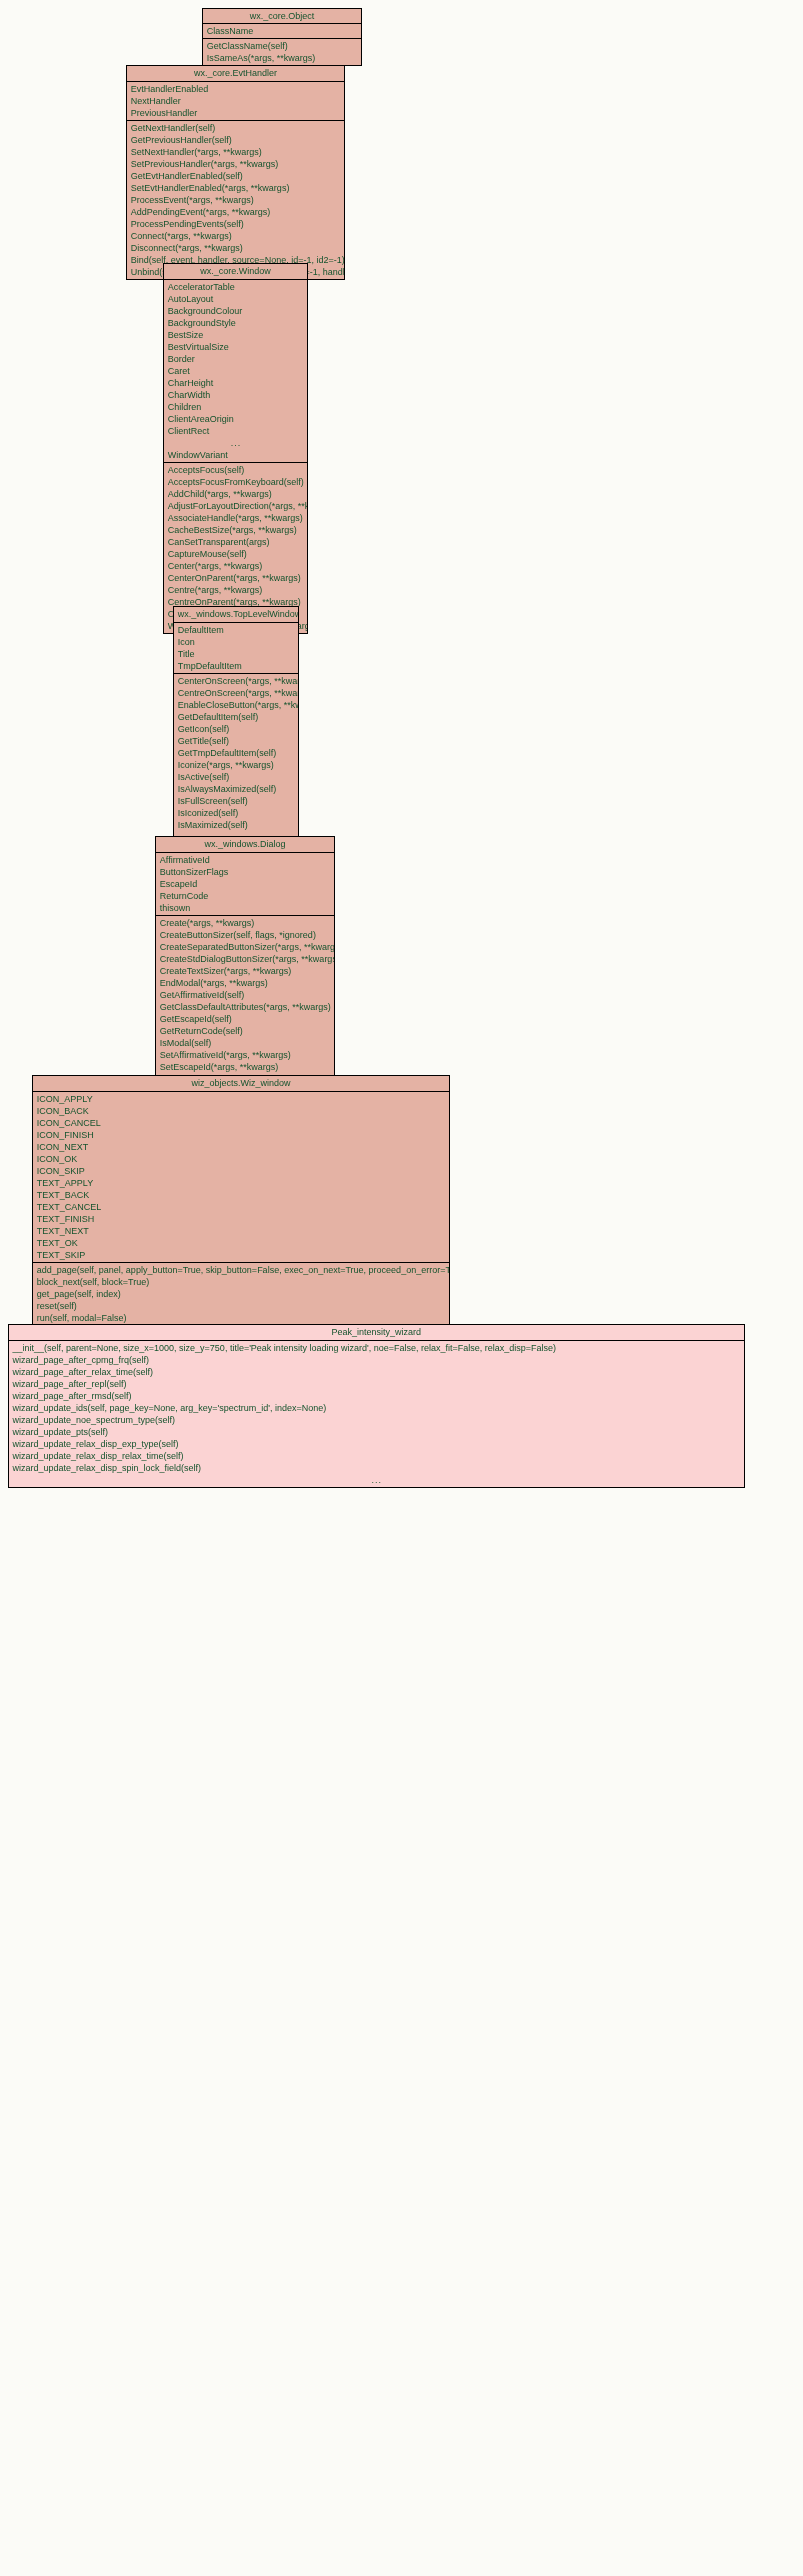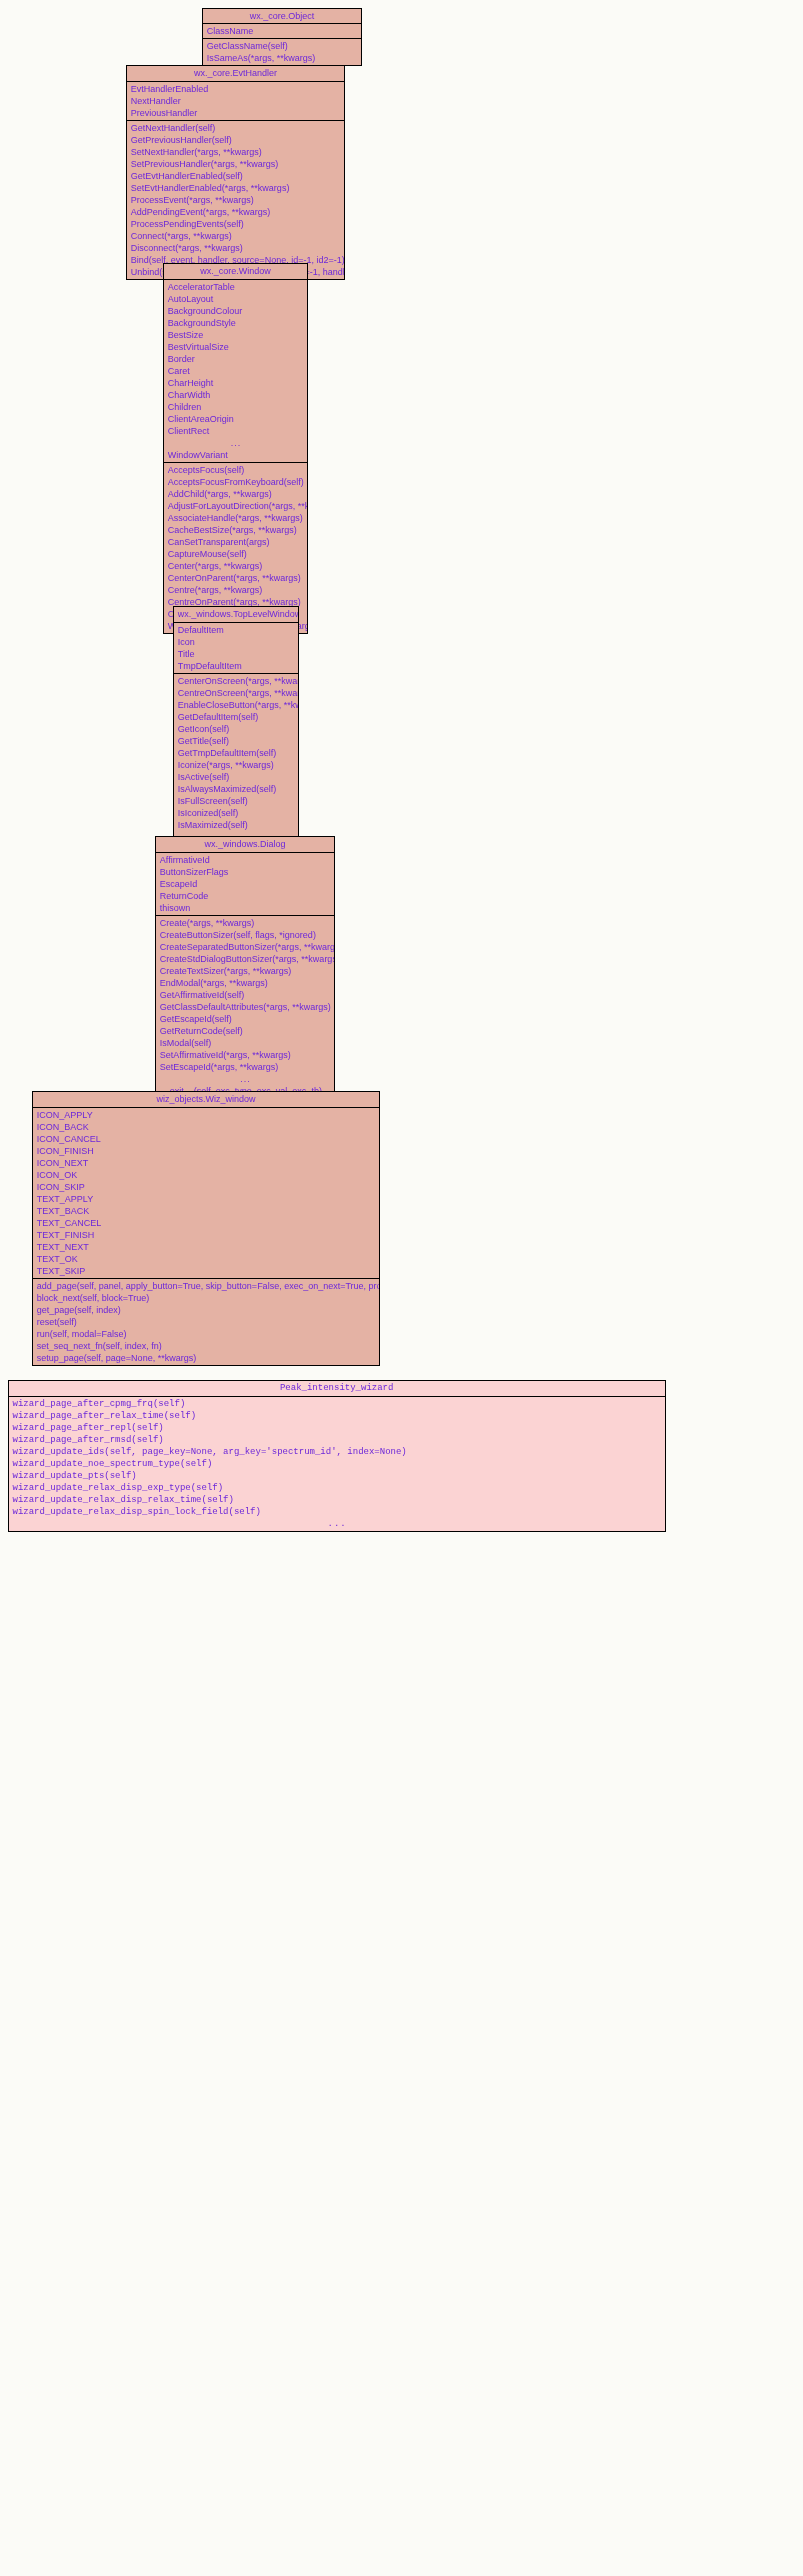--- a/index.html
+++ b/index.html
@@ -15,21 +15,21 @@
     font-family: "Liberation Sans", sans-serif;
     -webkit-font-smoothing: none;
   }
 
   
   .uml-box {
     position: absolute;
     box-sizing: border-box;
     border: 1px solid #000000;
     background: #e4b2a4;
-    color: #6d28d9;
+    color: #14532d;
   }
   .uml-box.leaf {
     background: #fbd3d3;
   }
 
   .uml-title {
     text-align: center;
     font-size: 9px;
     line-height: 12.5px;
     padding: 1px 3.8px 1px 3.8px;
@@ -229,21 +229,21 @@
     <div class="uml-row">GetEscapeId(self)</div>
     <div class="uml-row">GetReturnCode(self)</div>
     <div class="uml-row">IsModal(self)</div>
     <div class="uml-row">SetAffirmativeId(*args, **kwargs)</div>
     <div class="uml-row">SetEscapeId(*args, **kwargs)</div>
     <div class="uml-row ellipsis">...</div>
     <div class="uml-row">__exit__(self, exc_type, exc_val, exc_tb)</div>
   </div>
 </div>
 
-<div class="uml-box" style="left:32px; top:1075px; width:348px;margin-top:16px;">
+<div class="uml-box" style="left:32px; top:1075px; width:418px;">
   <div class="uml-title">wiz_objects.Wiz_window</div>
   <div class="uml-section">
     <div class="uml-row">ICON_APPLY</div>
     <div class="uml-row">ICON_BACK</div>
     <div class="uml-row">ICON_CANCEL</div>
     <div class="uml-row">ICON_FINISH</div>
     <div class="uml-row">ICON_NEXT</div>
     <div class="uml-row">ICON_OK</div>
     <div class="uml-row">ICON_SKIP</div>
     <div class="uml-row">TEXT_APPLY</div>
@@ -258,23 +258,24 @@
     <div class="uml-row">add_page(self, panel, apply_button=True, skip_button=False, exec_on_next=True, proceed_on_error=True, uf_flush=False)</div>
     <div class="uml-row">block_next(self, block=True)</div>
     <div class="uml-row">get_page(self, index)</div>
     <div class="uml-row">reset(self)</div>
     <div class="uml-row">run(self, modal=False)</div>
     <div class="uml-row">set_seq_next_fn(self, index, fn)</div>
     <div class="uml-row">setup_page(self, page=None, **kwargs)</div>
   </div>
 </div>
 
-<div class="uml-box leaf" style="left:7.7px; top:1380px; width:658px;font-family:Liberation Mono, monospace;">
+<div class="uml-box leaf" style="left:7.7px; top:1324px; width:737px;">
   <div class="uml-title">Peak_intensity_wizard</div>
   <div class="uml-section">
+    <div class="uml-row">__init__(self, parent=None, size_x=1000, size_y=750, title='Peak intensity loading wizard', noe=False, relax_fit=False, relax_disp=False)</div>
     <div class="uml-row">wizard_page_after_cpmg_frq(self)</div>
     <div class="uml-row">wizard_page_after_relax_time(self)</div>
     <div class="uml-row">wizard_page_after_repl(self)</div>
     <div class="uml-row">wizard_page_after_rmsd(self)</div>
     <div class="uml-row">wizard_update_ids(self, page_key=None, arg_key='spectrum_id', index=None)</div>
     <div class="uml-row">wizard_update_noe_spectrum_type(self)</div>
     <div class="uml-row">wizard_update_pts(self)</div>
     <div class="uml-row">wizard_update_relax_disp_exp_type(self)</div>
     <div class="uml-row">wizard_update_relax_disp_relax_time(self)</div>
     <div class="uml-row">wizard_update_relax_disp_spin_lock_field(self)</div>

